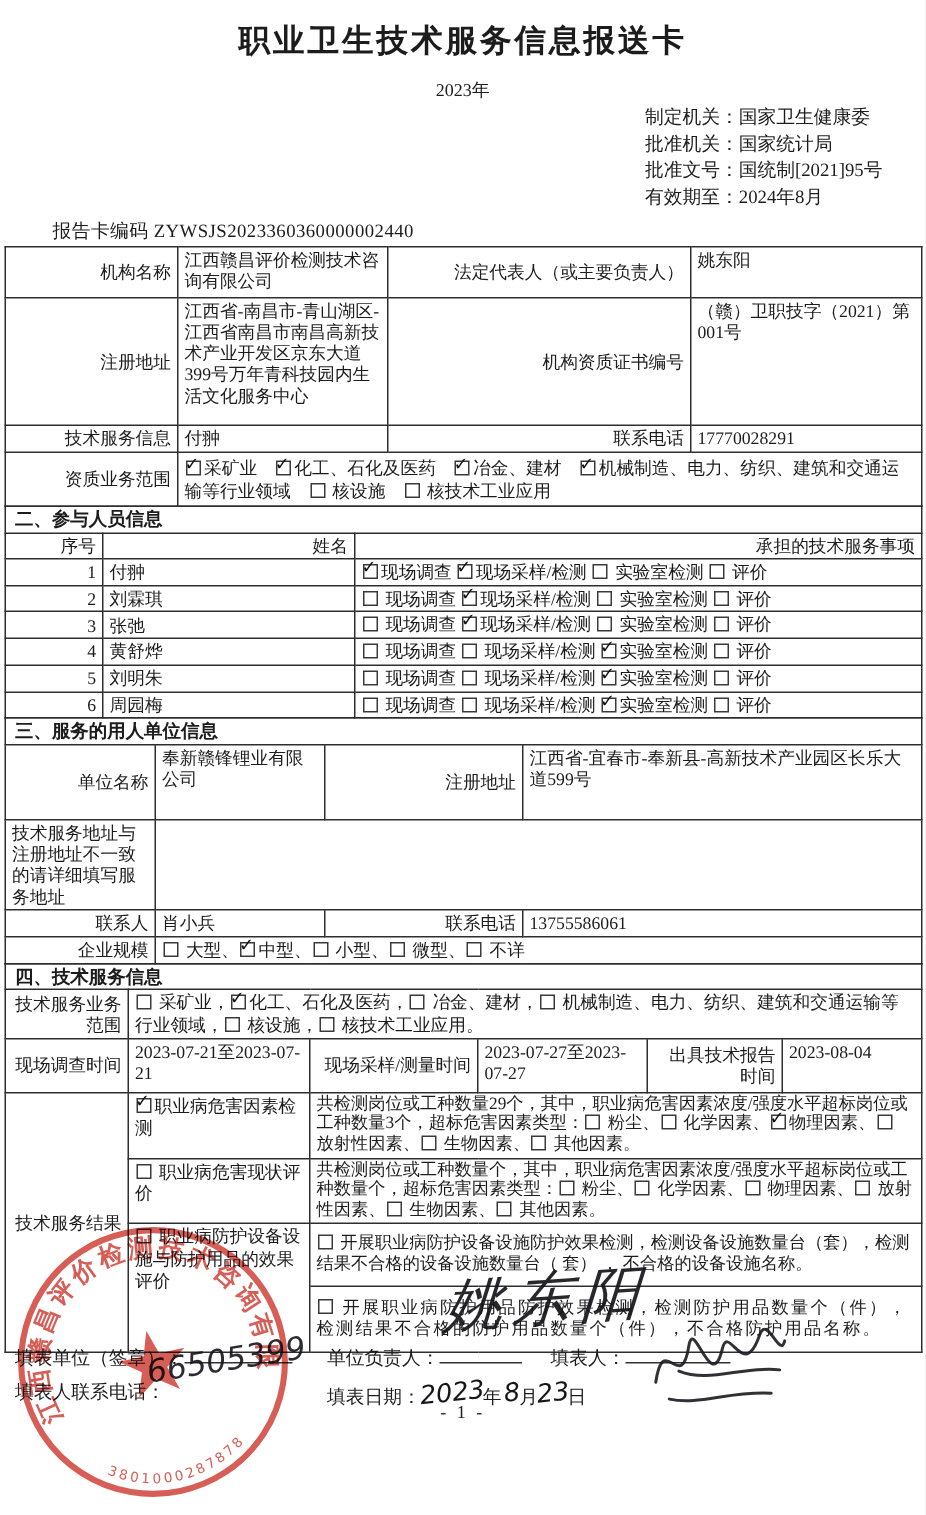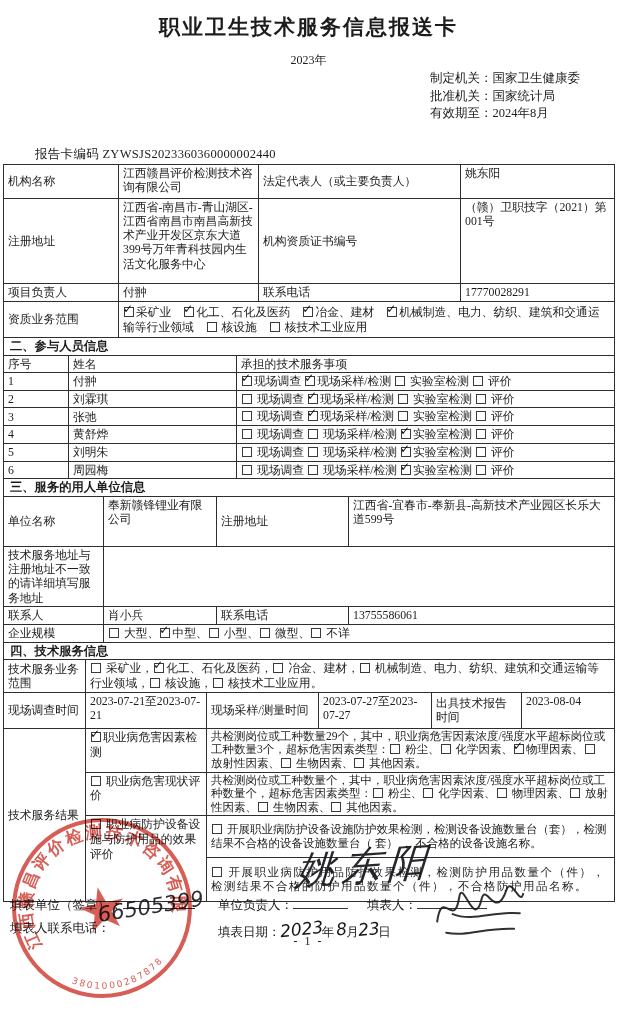--- a/index.html
+++ b/index.html
@@ -9,21 +9,21 @@
          font-size:21px;font-weight:bold;letter-spacing:2px;}
   .year{position:absolute;top:52px;left:0;width:100%;text-align:center;font-size:12px;}
   .meta{position:absolute;top:70px;left:430px;font-size:12.5px;line-height:17.5px;}
   .meta-row span{display:inline;}
   .code{position:absolute;top:146px;left:35px;font-size:12.5px;letter-spacing:.3px;}
   .tablewrap{position:absolute;top:164px;left:3px;width:611px;}
   table{border-collapse:collapse;width:100%;table-layout:fixed;font-size:11.8px;margin-top:-1px;}
   table:first-child{margin-top:0;}
   td{border:1px solid #2e2e2e;padding:1px 4px;line-height:1.2;vertical-align:middle;overflow:hidden;}
   .sect td{font-weight:bold;font-size:12.3px;padding:1px 6px;}
-  .lab{text-align:left;}
+  .lab{text-align:right;}
   .vtop{vertical-align:top;}
   .seg{line-height:1.25;}
   .tight{line-height:1.18;font-size:11.5px;}
   .sp{letter-spacing:1.5px;}
   .cb{display:inline-block;width:8px;height:8px;border:1px solid #3a3a3a;
       margin:0 2px 0 1px;vertical-align:-1px;position:relative;background:#fff;}
   .cb.on::after{content:"✓";position:absolute;left:-2px;top:-6px;font-size:12px;font-weight:bold;
       font-family:"DejaVu Sans",sans-serif;color:#101010;}
   .foot{position:absolute;font-size:12.5px;white-space:nowrap;}
   .uline{display:inline-block;border-bottom:1px solid #333;height:11px;}
@@ -43,20 +43,21 @@
 <body>
 
 <div class="page">
 
   <div class="title">职业卫生技术服务信息报送卡</div>
   <div class="year">2023年</div>
 
   <div class="meta">
     <div class="meta-row"><span>制定机关：</span><span>国家卫生健康委</span></div>
     <div class="meta-row"><span>批准机关：</span><span>国家统计局</span></div>
+    <div class="meta-row"><span>批准文号：</span><span>国统制[2021]95号</span></div>
     <div class="meta-row"><span>有效期至：</span><span>2024年8月</span></div>
   </div>
 
   <div class="code">
     <span>报告卡编码</span>
     <span>ZYWSJS2023360360000002440</span>
   </div>
 
   <div class="tablewrap">
 
@@ -74,21 +75,21 @@
         <td class="lab">法定代表人（或主要负责人）</td>
         <td class="vtop">姚东阳</td>
       </tr>
       <tr style="height:85px">
         <td class="lab">注册地址</td>
         <td class="vtop">江西省-南昌市-青山湖区-江西省南昌市南昌高新技术产业开发区京东大道399号万年青科技园内生活文化服务中心</td>
         <td class="lab">机构资质证书编号</td>
         <td class="vtop">（赣）卫职技字（2021）第001号</td>
       </tr>
       <tr style="height:18px">
-        <td class="lab">项目负责人</td>
+        <td class="lab">技术服务信息</td>
         <td>付翀</td>
         <td class="lab">联系电话</td>
         <td>17770028291</td>
       </tr>
       <tr style="height:36px">
         <td class="lab">资质业务范围</td>
         <td colspan="3" class="seg"><span class="cb on"></span>采矿业　<span class="cb on"></span>化工、石化及医药　<span class="cb on"></span>冶金、建材　<span class="cb on"></span>机械制造、电力、纺织、建筑和交通运输等行业领域　<span class="cb"></span> 核设施　<span class="cb"></span> 核技术工业应用</td>
       </tr>
     </tbody>
       </table>

